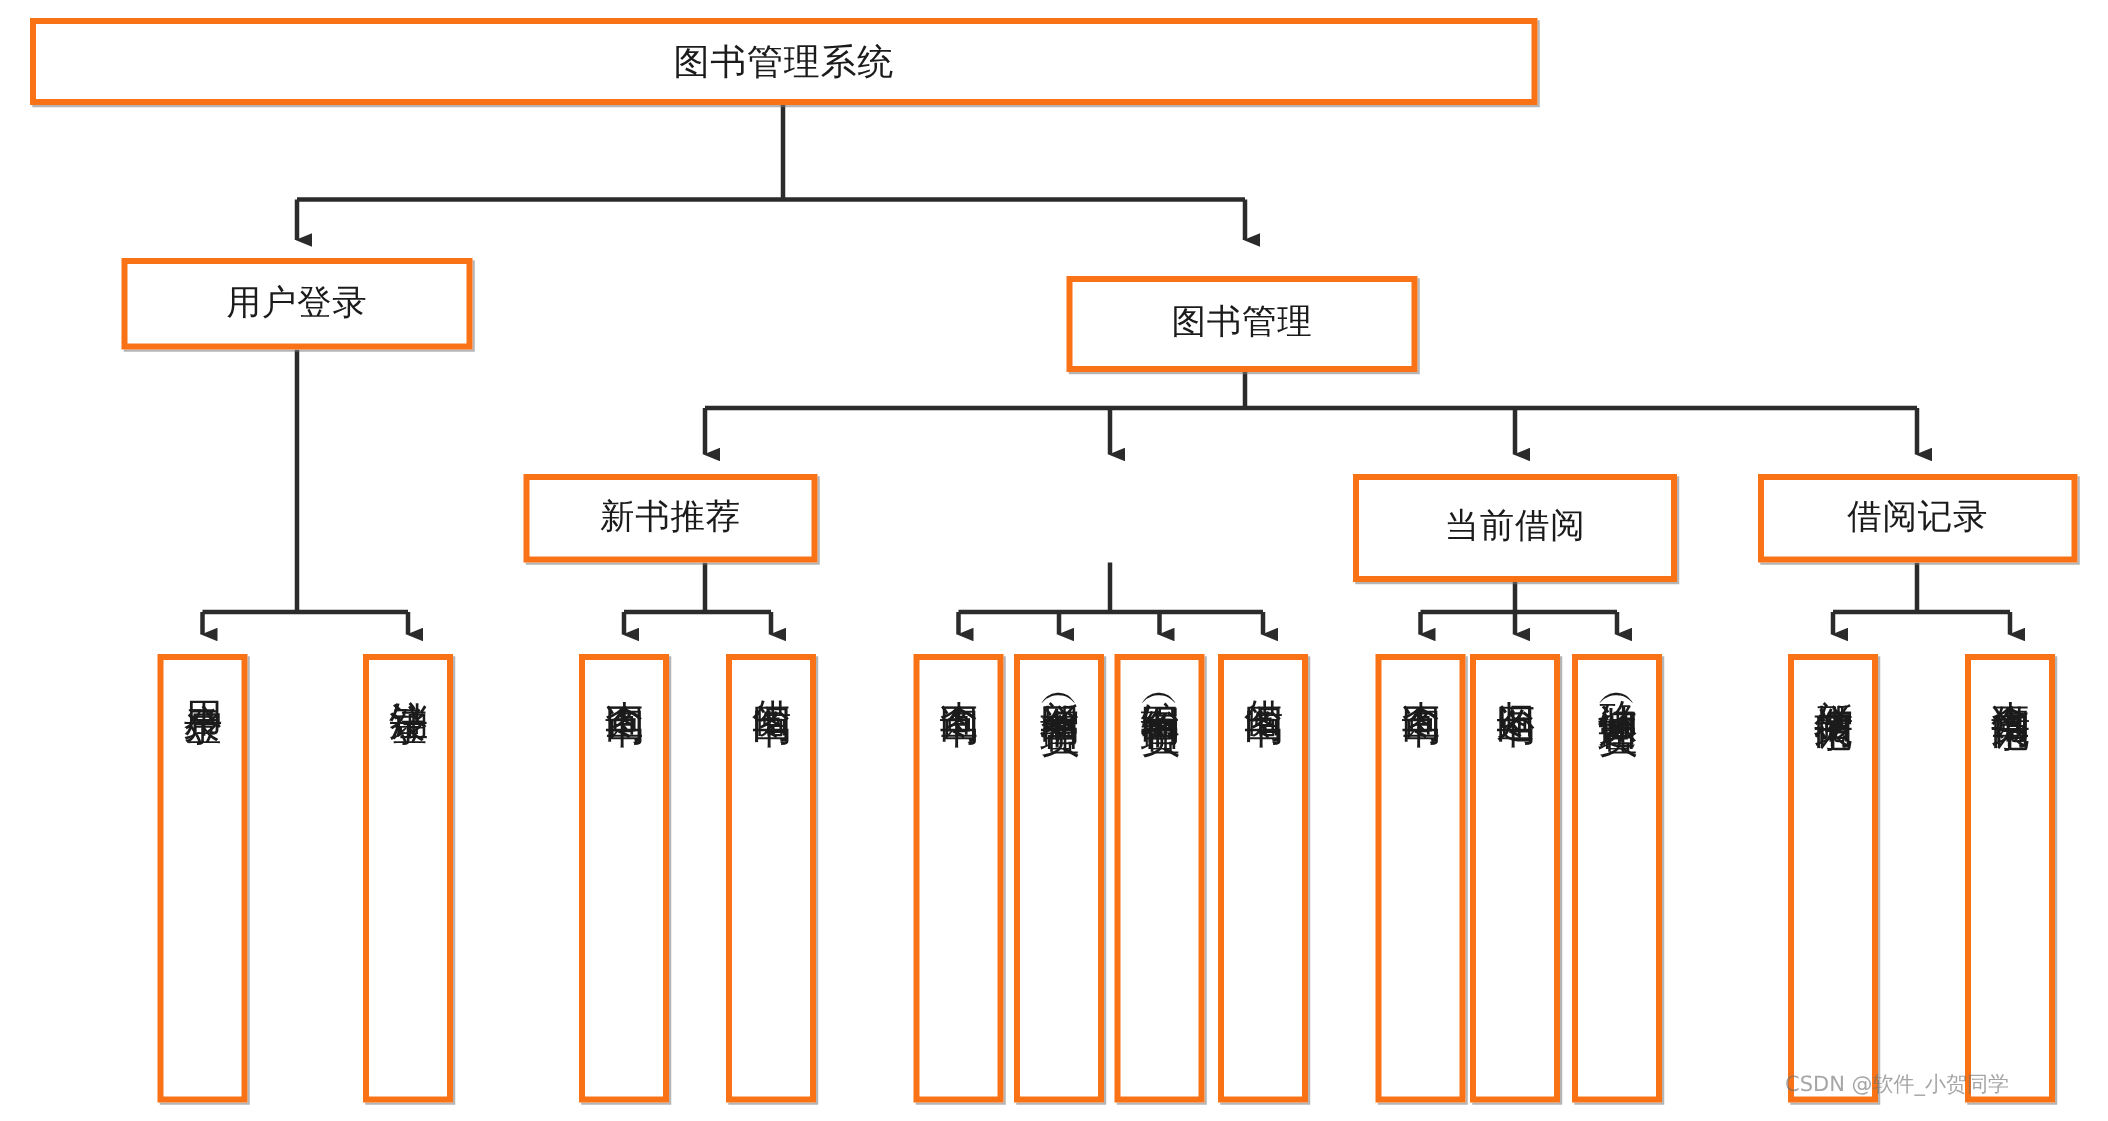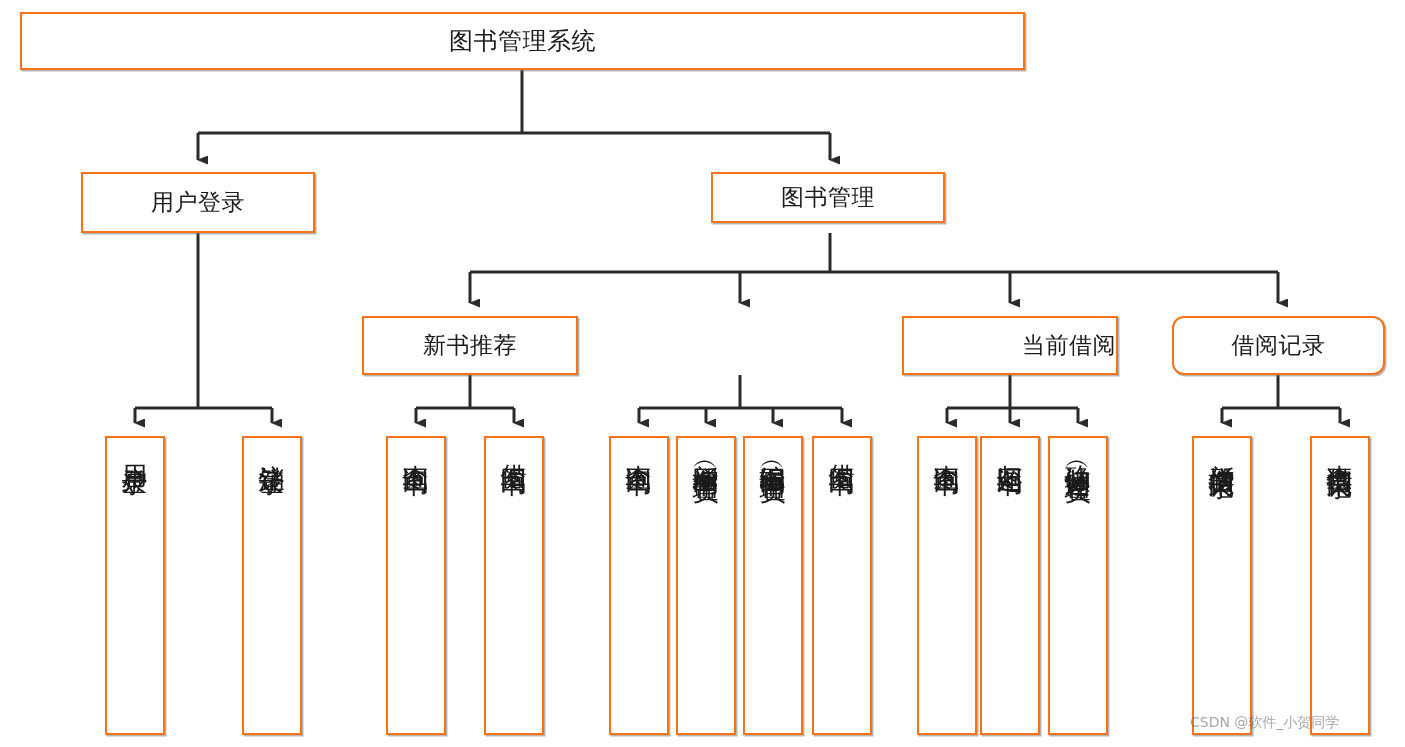--- a/index.html
+++ b/index.html
@@ -23,21 +23,21 @@
     left: 0;
     top: 0;
     width: 1405px;
     height: 747px;
     pointer-events: none;
   }
   .node {
     position: absolute;
     box-sizing: border-box;
     background: #ffffff;
-    border: 2px solid #f97316;
+    border: 4px solid #f97316;
     box-shadow: 1.5px 1.5px 0 0 rgba(120,120,120,0.55);
     display: flex;
     align-items: center;
     justify-content: center;
     color: #1b1b1b;
     z-index: 2;
   }
   .node-label {
     display: block;
     text-align: center;
@@ -126,31 +126,31 @@
     </g>
   </svg>
 
   <div class="node horizontal root" style="left:20px; top:12px; width:1005px; height:58px;">
     <span class="node-label">图书管理系统</span>
   </div>
 
   <div class="node horizontal" style="left:81px; top:172px; width:234px; height:61px;">
     <span class="node-label">用户登录</span>
   </div>
-  <div class="node horizontal" style="left:711px; top:172px; width:234px; height:51px;">
+  <div class="node horizontal" style="left:711px; top:184px; width:234px; height:64px;">
     <span class="node-label">图书管理</span>
   </div>
 
-  <div class="node horizontal" style="left:362px; top:316px; width:216px; height:59px;">
+  <div class="node horizontal" style="left:349px; top:316px; width:196px; height:59px;">
     <span class="node-label">新书推荐</span>
   </div>
-  <div class="node horizontal" style="left:902px; top:316px; width:216px; height:59px;justify-content:flex-end;">
+  <div class="node horizontal" style="left:902px; top:316px; width:216px; height:72px;">
     <span class="node-label">当前借阅</span>
   </div>
-  <div class="node horizontal" style="left:1172px; top:316px; width:213px; height:59px;border-radius:12px;">
+  <div class="node horizontal" style="left:1172px; top:316px; width:213px; height:59px;">
     <span class="node-label">借阅记录</span>
   </div>
 
   <div class="node vertical" style="left:105px; top:436px; width:60px; height:299px;">
     <span class="node-label">用户登录</span>
   </div>
   <div class="node vertical" style="left:242px; top:436px; width:60px; height:299px;">
     <span class="node-label">注销登录</span>
   </div>
 

